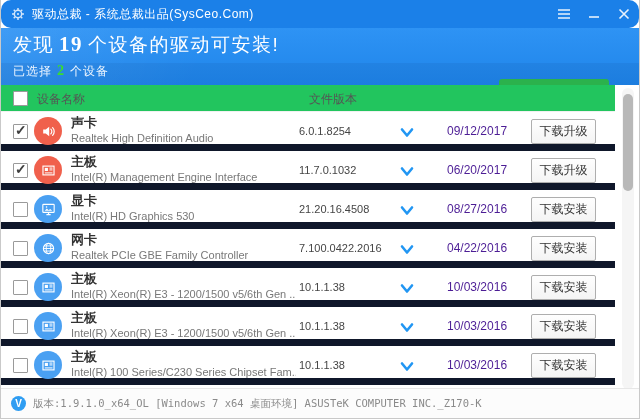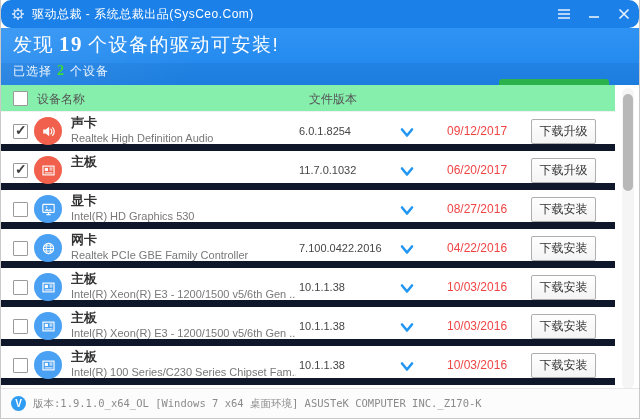--- a/index.html
+++ b/index.html
@@ -45,21 +45,21 @@
   }
   .install-btn {
     position:absolute; left:498px; top:9px; width:110px; height:30px; z-index:2;
     background:var(--accent-green,#2bb24c); border:none; border-radius:3px;
     color:#fff; font-size:14px; font-weight:bold; cursor:pointer; letter-spacing:1px;margin-top:42px;
   }
   .install-btn .hotkey { text-decoration:underline; }
   
   .thead {
     position:absolute; top:85px; left:0; width:614px; height:27px;
-    font-size:12px; color:#555; background:#86efac; border-bottom:1px solid #f1f1f1;
+    font-size:12px; color:#555; background:#22c55e; border-bottom:1px solid #f1f1f1;
   }
   .thead .col-name { position:absolute; left:36px; top:6px; }
   .thead .col-ver  { position:absolute; left:308px; top:6px; }
   .thead .col-date { position:absolute; left:440px; top:12px;margin-top:21px; }
   .cbx {
     position:absolute; width:15px; height:15px; background:#fff;
     border:1px solid #9a9a9a; border-radius:1px; cursor:pointer;
   }
   .thead .cbx { left:12px; top:6px; }
   .cbx.checked::after {
@@ -71,21 +71,21 @@
   .row .cbx { left:12px; top:12px; }
   .dev-icon {
     position:absolute; left:33px; top:5px; width:28px; height:28px; border-radius:50%;
     display:flex; align-items:center; justify-content:center;
   }
   .dev-text { position:absolute; left:70px; top:3px; width:225px; }
   .dev-cat { font-size:13px; font-weight:bold; color:#333; line-height:16px; }
   .dev-name { font-size:11px; color:#787878; line-height:15px; white-space:nowrap; overflow:hidden; }
   .ver  { position:absolute; left:298px; top:0; line-height:39px; font-size:11px; color:#454545; }
   .chev { position:absolute; left:399px; top:13px; width:14px; height:12px; cursor:pointer; }
-  .date { position:absolute; left:446px; top:0; line-height:39px; font-size:12px; color:#ef4444;text-align:right; }
+  .date { position:absolute; left:446px; top:0; line-height:39px; font-size:12px; color:#4c1d95;text-align:right; }
   .act-btn {
     position:absolute; left:530px; top:7px; width:65px; height:25px;
     background:linear-gradient(180deg,#fefefe,#f4f4f4); border:1px solid #aeaeae; border-radius:2px;
     font-size:12px; color:#333; cursor:pointer; font-family:"Liberation Sans", sans-serif;
   }
   
   .scrollbar {
     position:absolute; top:88px; right:5px; width:12px; height:301px;
     background:#f5f5f5; border-radius:6px;
   }
@@ -184,20 +184,21 @@
     <span class="cbx checked"></span>
     <span class="dev-icon" style="background: rgb(240, 96, 76);">
           <svg viewBox="0 0 24 24" width="17" height="17">
             <rect x="4.2" y="5.8" width="15.6" height="12.4" fill="none" stroke="#fff" stroke-width="1.6"></rect>
             <rect x="6.8" y="8.3" width="4.4" height="4.4" fill="#fff"></rect>
             <path d="M13.4 8.6h4.2M13.4 11.2h4.2M6.8 15.4h10.8" stroke="#fff" stroke-width="1.4"></path>
           </svg>
         </span>
     <div class="dev-text">
       <div class="dev-cat">主板</div>
+      <div class="dev-name">Intel(R) Management Engine Interface</div>
     </div>
     <span class="ver">11.7.0.1032</span>
     <span class="chev">
       <svg viewBox="0 0 14 12" width="14" height="12">
             <path d="M2 2.5l5 6 5-6" fill="none" stroke="#2196f3" stroke-width="2.6" stroke-linecap="round" stroke-linejoin="round"></path>
           </svg>
     </span>
     <span class="date">06/20/2017</span>
     <button class="act-btn">下载升级</button>
   </div>
@@ -209,20 +210,21 @@
             <rect x="4" y="4.8" width="16" height="11.2" rx="1" fill="none" stroke="#fff" stroke-width="1.6"></rect>
             <circle cx="9.2" cy="8.6" r="1.1" fill="#fff"></circle>
             <path d="M6.6 13.6l3.1-3 2.4 2.3 2.3-1.7 2.8 2.4z" fill="#fff"></path>
             <path d="M9 19.2h6M12 16.4v2.6" stroke="#fff" stroke-width="1.6"></path>
           </svg>
         </span>
     <div class="dev-text">
       <div class="dev-cat">显卡</div>
       <div class="dev-name">Intel(R) HD Graphics 530</div>
     </div>
+    <span class="ver">21.20.16.4508</span>
     <span class="chev">
       <svg viewBox="0 0 14 12" width="14" height="12">
             <path d="M2 2.5l5 6 5-6" fill="none" stroke="#2196f3" stroke-width="2.6" stroke-linecap="round" stroke-linejoin="round"></path>
           </svg>
     </span>
     <span class="date">08/27/2016</span>
     <button class="act-btn">下载安装</button>
   </div>
 
   <div class="row">

